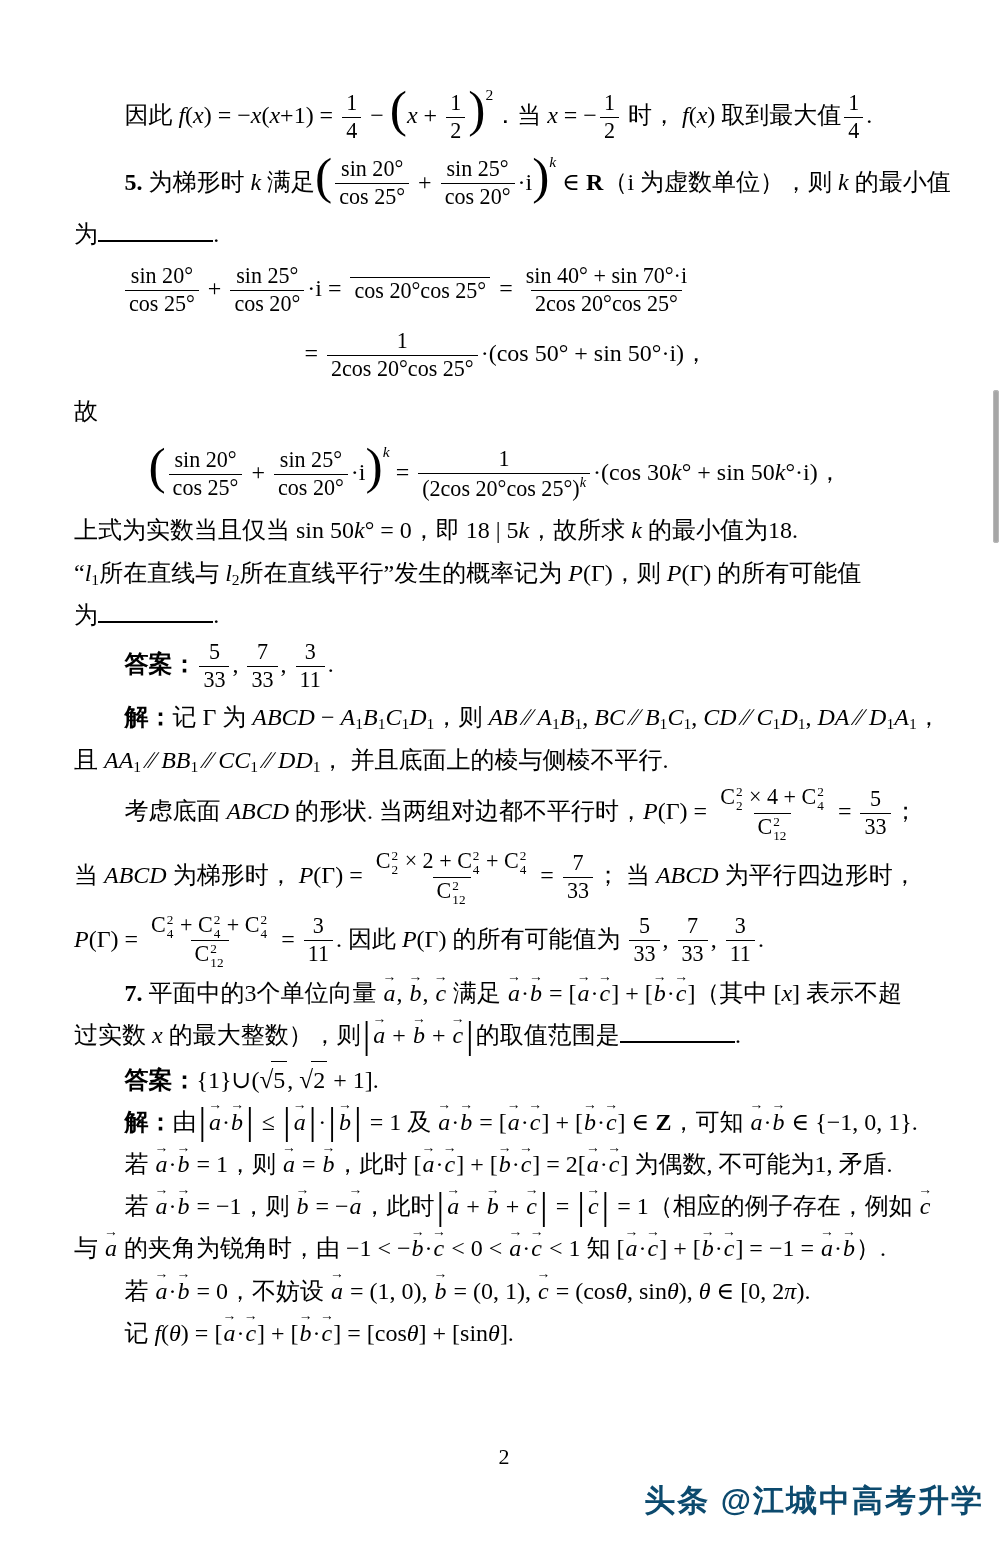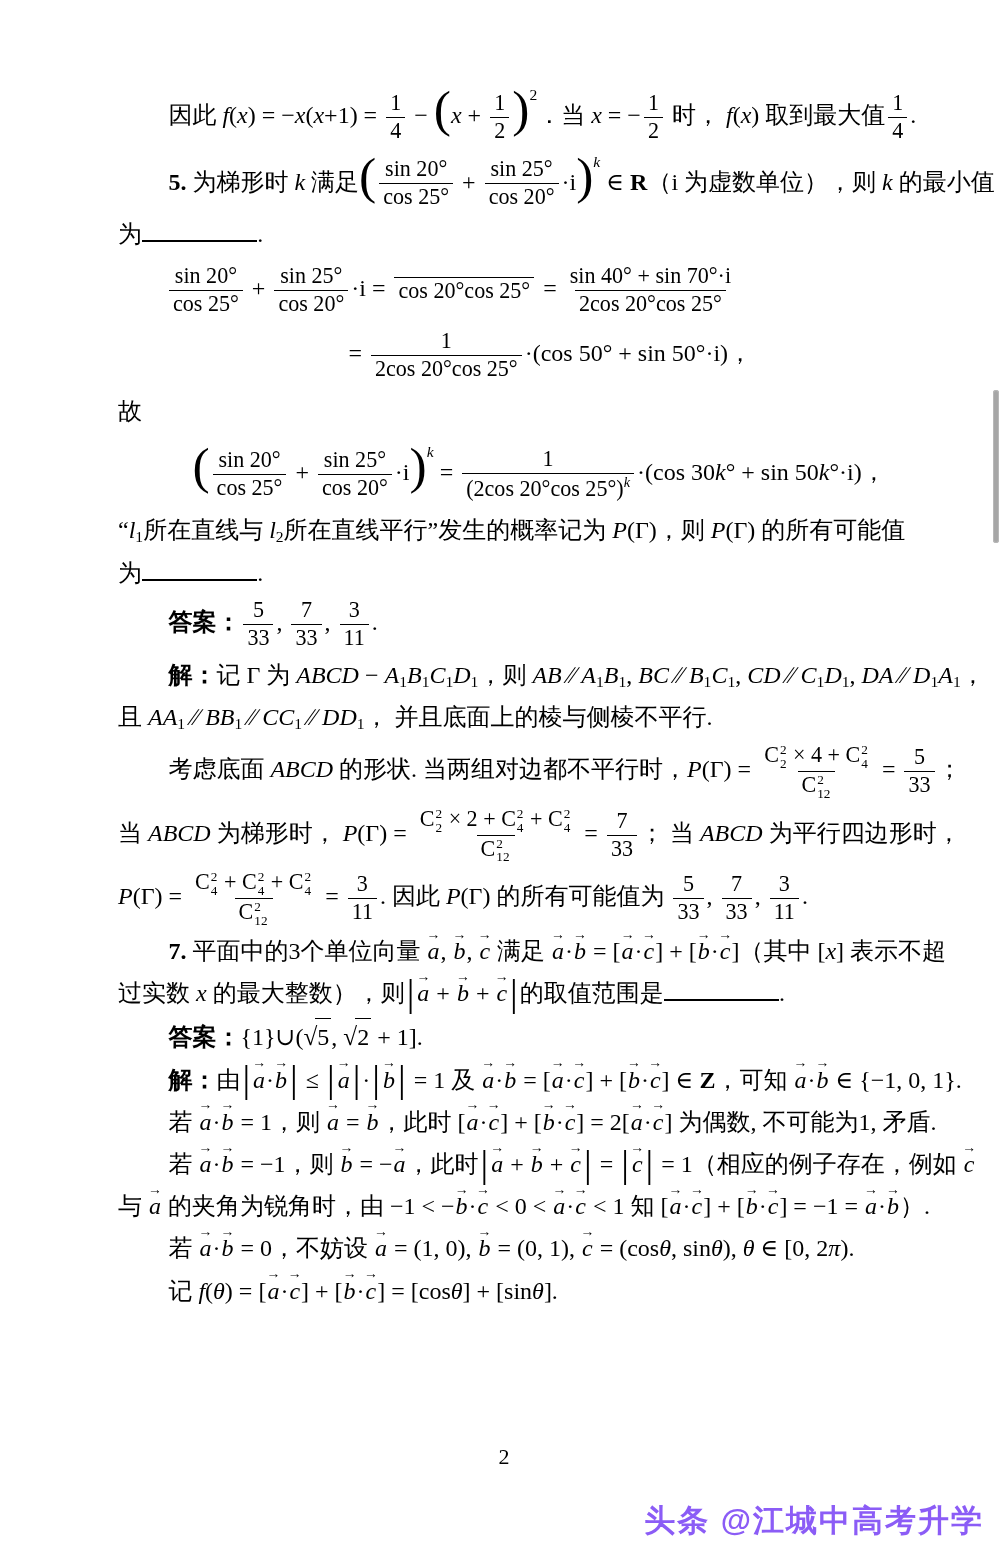--- a/index.html
+++ b/index.html
@@ -2,21 +2,21 @@
 <html><head>
 <meta charset="utf-8">
 <style>
   html,body{margin:0;padding:0}
   body{
     width:1008px;height:1542px;position:relative;overflow:hidden;
     background:#ffffff;color:#000;
     font-family:"Liberation Serif","DejaVu Serif",serif;
     font-size:24px;
   }
-  #doc{padding:78px 100px 0 118px}
+  #doc{padding:78px 100px 0 74px}
   .line{margin:5px 0;line-height:1.55;white-space:nowrap}
   .pi{text-indent:2.1em}
   .d1{margin-left:2em;margin-top:10px;margin-bottom:10px}
   .d3{margin-left:3.1em;margin-top:10px;margin-bottom:10px}
   .d2{margin-left:9.6em;margin-top:6px;margin-bottom:10px}
   .st{}
   .si{font-style:italic}
   .sb{font-weight:bold}
   .frac{display:inline-flex;flex-direction:column;align-items:center;
         vertical-align:middle;font-size:0.92em;line-height:1.22;margin:0 3px;text-indent:0}
@@ -31,22 +31,22 @@
       font-size:0.6em;line-height:1.05;vertical-align:middle;margin:0 1px}
   .vec{display:inline-block;position:relative;text-indent:0;padding:0 1px}
   .vec .ar{position:absolute;top:-0.68em;left:50%;transform:translateX(-50%);
            font-size:0.58em;letter-spacing:0}
   .vec .vb{font-style:italic}
   .sqrt{display:inline-flex;align-items:baseline;text-indent:0}
   .sqrt .rad{font-size:1.05em;margin-right:-2px}
   .sqrt .sqb{border-top:1.6px solid #000;padding:0 2px}
   .blank{display:inline-block;width:4.8em;border-bottom:2px solid #000;height:0.95em;vertical-align:baseline}
   .pagenum{position:absolute;left:0;right:0;bottom:72px;text-align:center;font-size:22px}
-  .watermark{position:absolute;right:24px;bottom:0;font-size:31px;font-weight:bold;
-             font-family:"Liberation Sans","DejaVu Sans",sans-serif;color:#8b5cf6;letter-spacing:2px}
+  .watermark{position:absolute;right:24px;bottom:20px;font-size:31px;font-weight:bold;
+             font-family:"Liberation Sans","DejaVu Sans",sans-serif;color:#0c4a6e;letter-spacing:2px}
   .scroll-thumb{position:absolute;right:9px;top:390px;width:6px;height:153px;
                 background:#a6a6a6;border-radius:3px;box-shadow:inset 0 0 0 1px #b8b8b8}
 </style>
 </head>
 <body>
 
 <div class="page">
   <div id="doc">
       <div class="line pi"><span class="st">因此 </span><span class="si">f</span><span class="st">(</span><span class="si">x</span><span class="st">) = −</span><span class="si">x</span><span class="st">(</span><span class="si">x</span><span class="st">+1) = </span><span class="frac">
           <span class="num"><span class="st">1</span></span>
@@ -89,20 +89,21 @@
       <div class="line d3"><span class="bigp">(</span><span class="frac">
           <span class="num"><span class="st">sin 20°</span></span>
           <span class="den"><span class="st">cos 25°</span></span>
         </span><span class="st"> + </span><span class="frac">
           <span class="num"><span class="st">sin 25°</span></span>
           <span class="den"><span class="st">cos 20°</span></span>
         </span><span class="st">·i</span><span class="bigp">)</span><span class="sup"><span class="si">k</span></span><span class="st"> = </span><span class="frac">
           <span class="num"><span class="st">1</span></span>
           <span class="den"><span class="st">(2cos 20°cos 25°)</span><span class="sup"><span class="si">k</span></span></span>
         </span><span class="st">·(cos 30</span><span class="si">k</span><span class="st">° + sin 50</span><span class="si">k</span><span class="st">°·i)，</span></div>
+      <div class="line p"><span class="st">上式为实数当且仅当 sin 50</span><span class="si">k</span><span class="st">° = 0，即 18 | 5</span><span class="si">k</span><span class="st">，故所求 </span><span class="si">k</span><span class="st"> 的最小值为18.</span></div>
       <div class="line p"><span class="st">“</span><span class="si">l</span><span class="subx"><span class="st">1</span></span><span class="st">所在直线与 </span><span class="si">l</span><span class="subx"><span class="st">2</span></span><span class="st">所在直线平行”发生的概率记为 </span><span class="si">P</span><span class="st">(Γ)，则 </span><span class="si">P</span><span class="st">(Γ) 的所有可能值</span></div>
       <div class="line p"><span class="st">为</span><span class="blank"></span><span class="st">.</span></div>
       <div class="line pi"><span class="sb">答案：</span><span class="frac">
           <span class="num"><span class="st">5</span></span>
           <span class="den"><span class="st">33</span></span>
         </span><span class="st">, </span><span class="frac">
           <span class="num"><span class="st">7</span></span>
           <span class="den"><span class="st">33</span></span>
         </span><span class="st">, </span><span class="frac">
           <span class="num"><span class="st">3</span></span>

